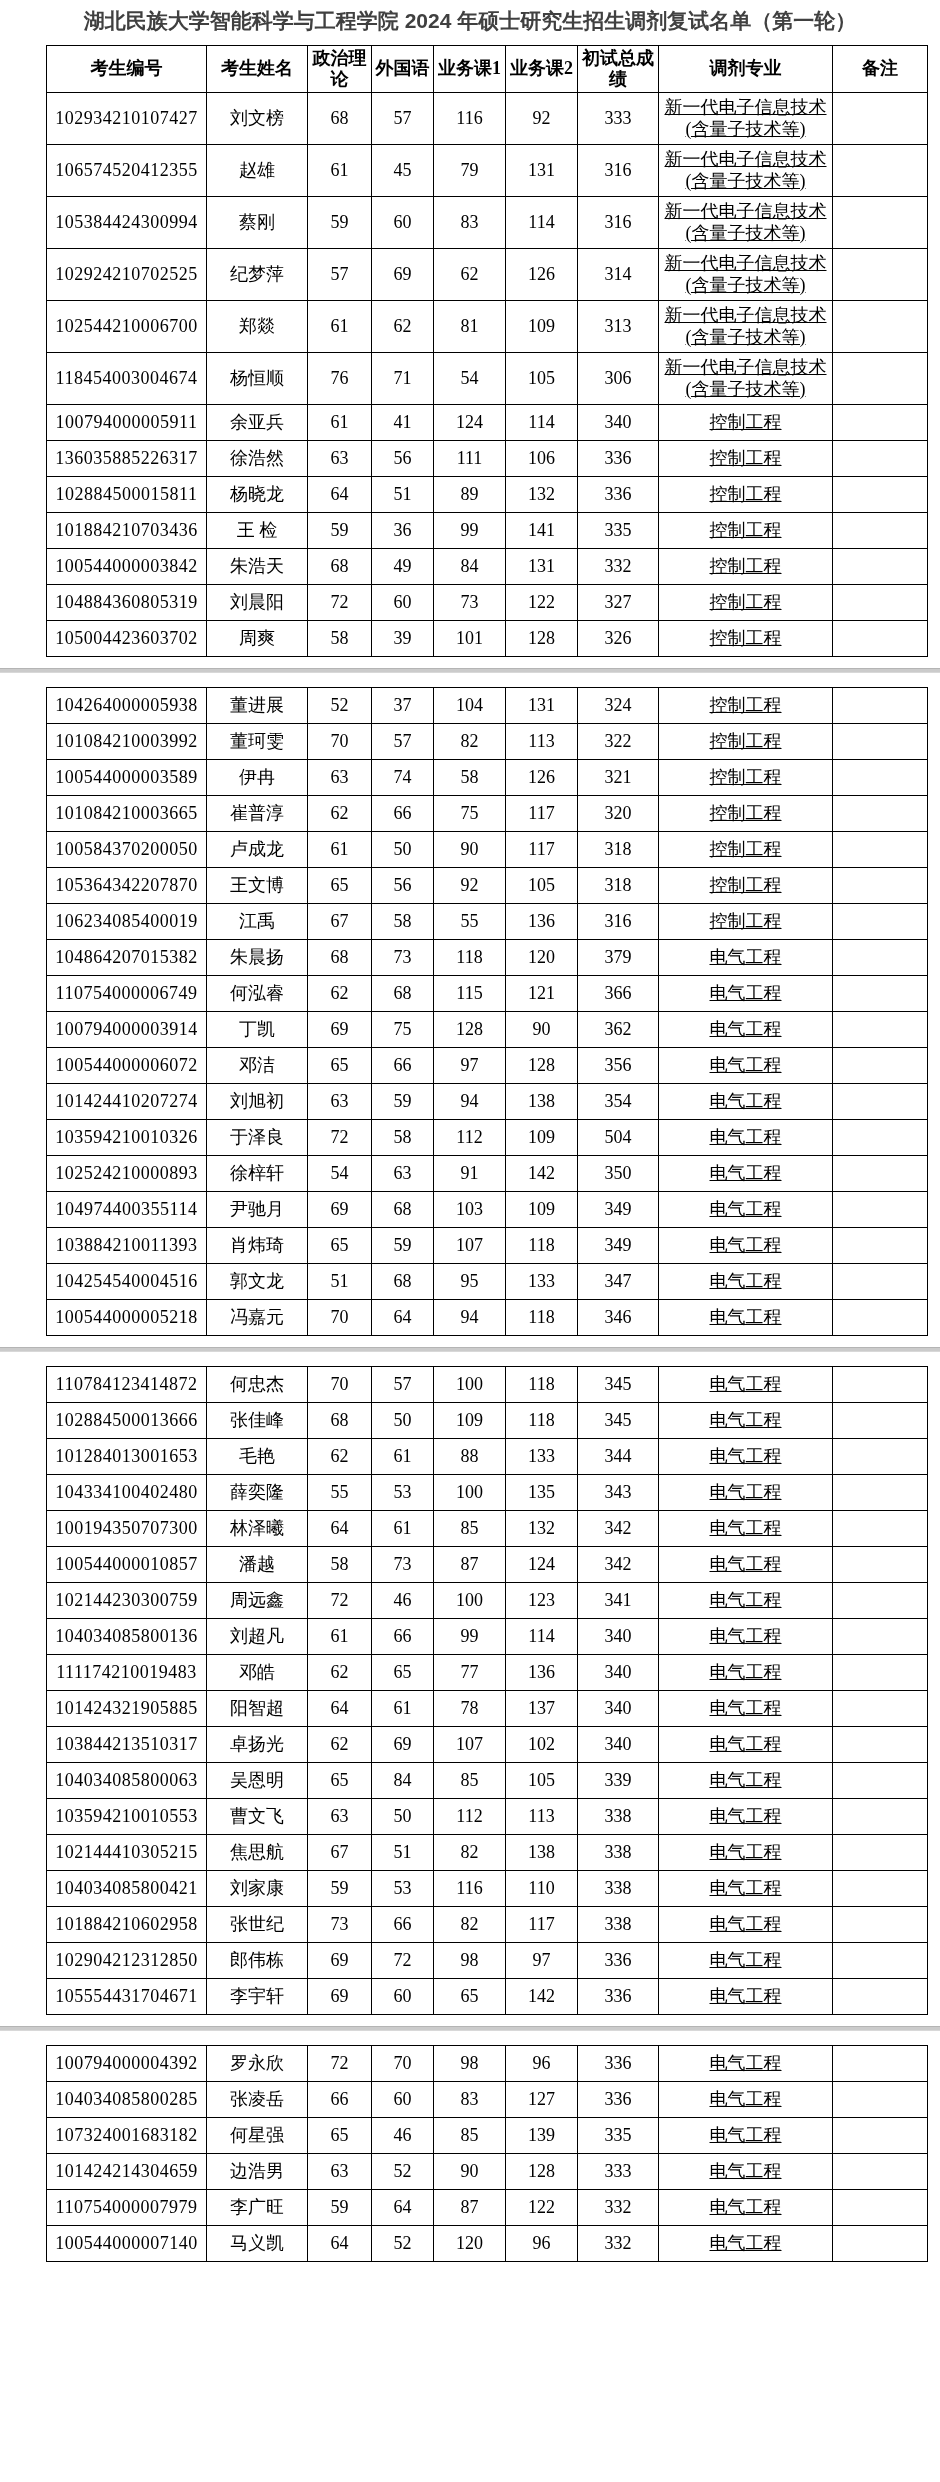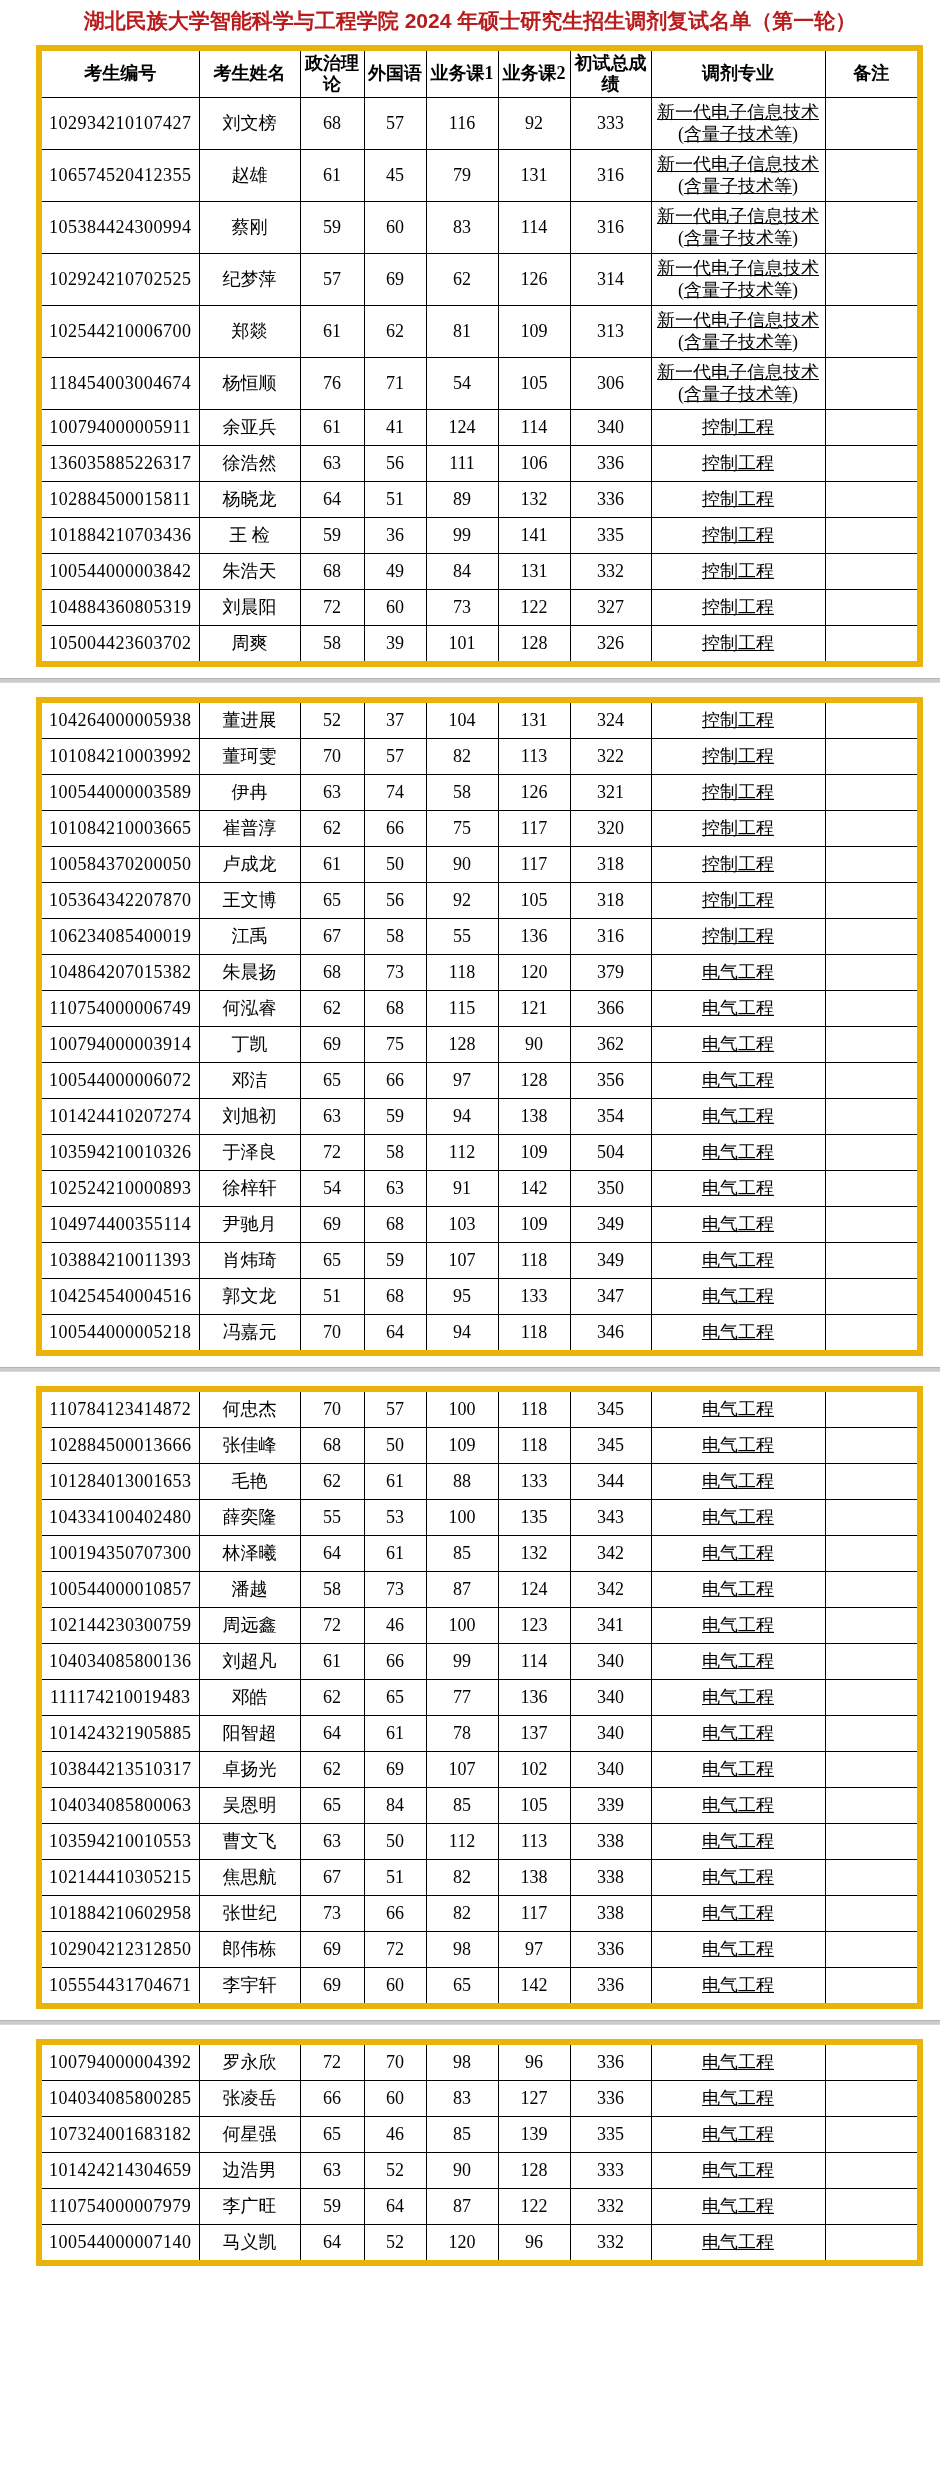--- a/index.html
+++ b/index.html
@@ -16,28 +16,28 @@
   }
   .sheet { width: 940px; }
   .doc-title {
     font-family: "Liberation Sans", sans-serif;
     font-size: 21px;
     font-weight: bold;
     text-align: center;
     margin: 4px 0 10px 0;
     padding-top: 3px;
     letter-spacing: 0px;
-    color: #b91c1c;
+    color: #404040;
   }
   table.results {
     border-collapse: collapse;
     table-layout: fixed;
-    margin-left: 36px;
+    margin-left: 46px;
     width: 881px;
-    border: 6px solid #eab308;
+    border: 1px solid #eab308;
   }
   table.results th, table.results td {
     border: 1px solid #000;
     text-align: center;
     vertical-align: middle;
     padding: 1px 3px;
     font-size: 18px;
     line-height: 1.18;
     overflow: hidden;
     word-break: break-all;
@@ -617,20 +617,31 @@
             <td class="c-name">焦思航</td>
             <td class="c-num">67</td>
             <td class="c-num">51</td>
             <td class="c-num">82</td>
             <td class="c-num">138</td>
             <td class="c-num">338</td>
             <td class="c-major">电气工程</td>
             <td class="c-note"></td>
           </tr>
           <tr class="row-normal">
+            <td class="c-id">104034085800421</td>
+            <td class="c-name">刘家康</td>
+            <td class="c-num">59</td>
+            <td class="c-num">53</td>
+            <td class="c-num">116</td>
+            <td class="c-num">110</td>
+            <td class="c-num">338</td>
+            <td class="c-major">电气工程</td>
+            <td class="c-note"></td>
+          </tr>
+          <tr class="row-normal">
             <td class="c-id">101884210602958</td>
             <td class="c-name">张世纪</td>
             <td class="c-num">73</td>
             <td class="c-num">66</td>
             <td class="c-num">82</td>
             <td class="c-num">117</td>
             <td class="c-num">338</td>
             <td class="c-major">电气工程</td>
             <td class="c-note"></td>
           </tr>

